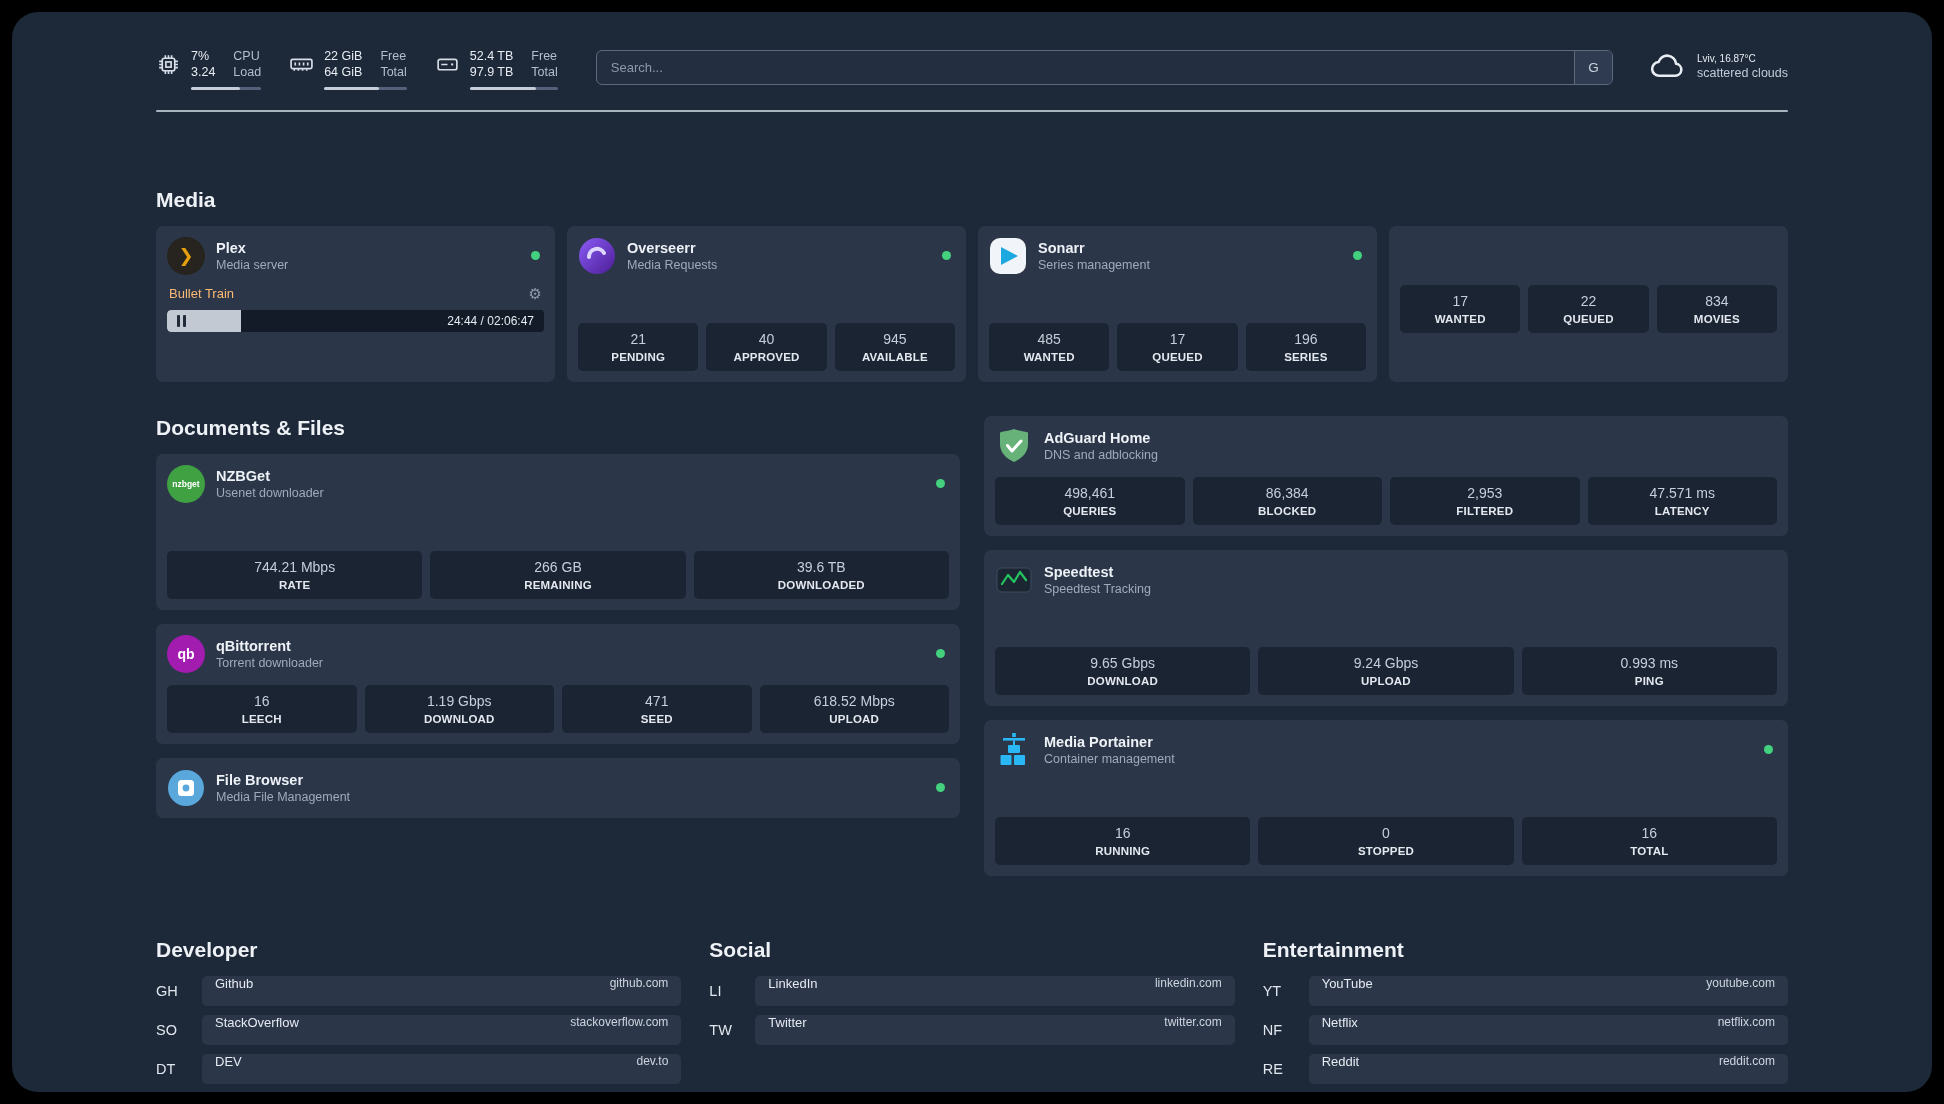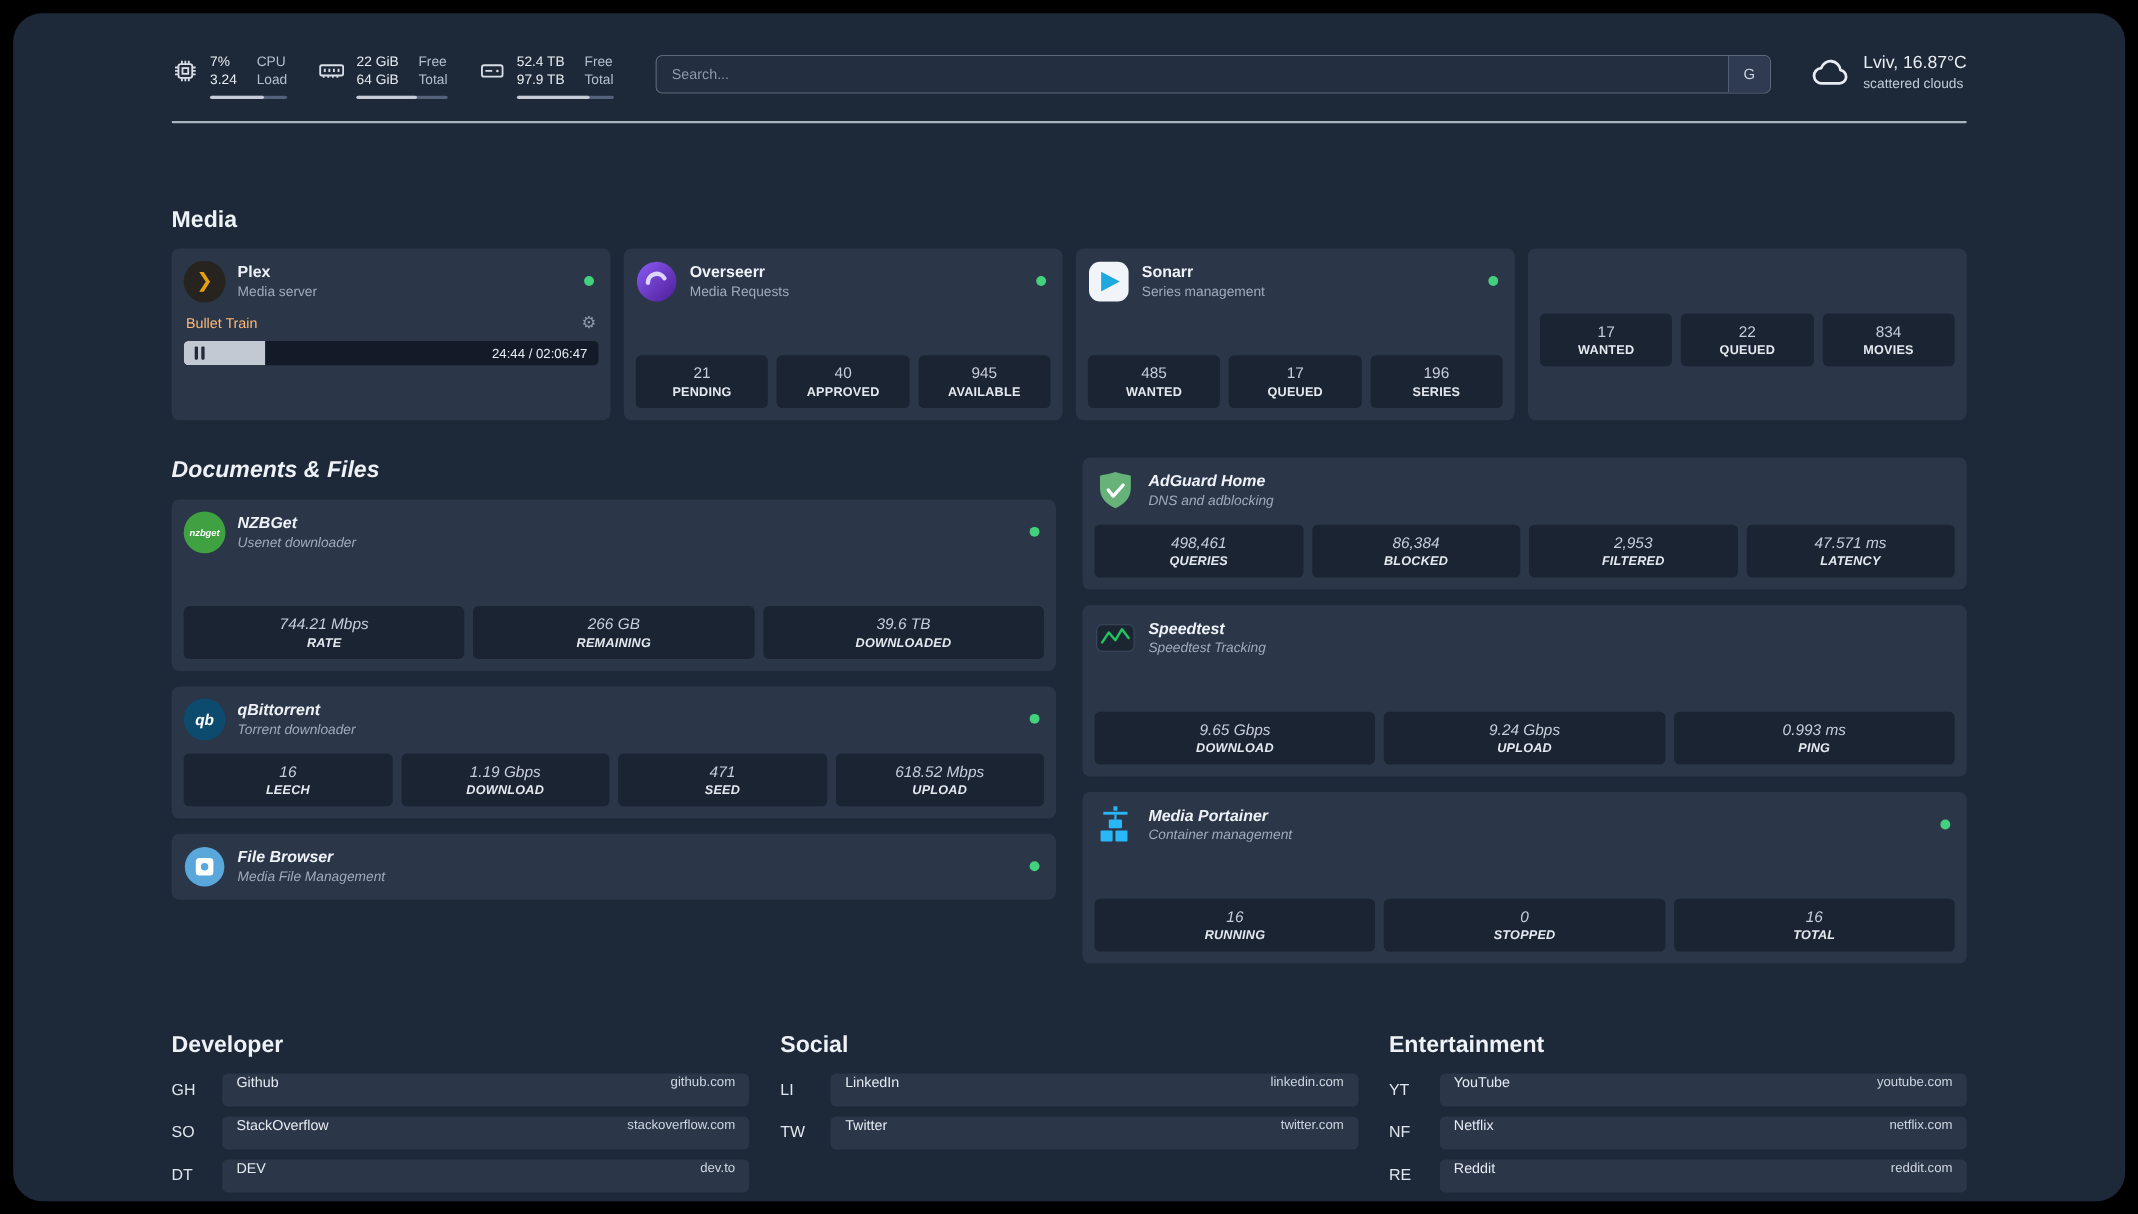--- a/index.html
+++ b/index.html
@@ -31,30 +31,30 @@
   .search-input{width:100%;height:35px;background:#232e40;border:1px solid #5d6a7d;
     border-radius:6px;color:#d6dde6;padding:0 54px 0 14px;font-size:13px;outline:none;
     font-family:inherit;}
   .search-input::placeholder{color:#8d99a8;}
   .search-engine{position:absolute;right:1px;top:1px;height:33px;width:38px;background:#2f3b50;
     border-left:1px solid #5d6a7d;border-radius:0 5px 5px 0;display:flex;align-items:center;
     justify-content:center;color:#cdd6e0;font-size:13.5px;cursor:pointer;}
 
   .weather{display:flex;align-items:center;gap:12px;}
   .weather svg{width:36px;height:36px;}
-  .weather-line1{font-size:16px;color:var(--txt);}
+  .weather-line1{font-size:10px;color:var(--txt);}
   .weather-line2{font-size:12.5px;color:#c2ccd8;margin-top:2px;}
 
   .divider{height:2px;background:#c3ccd7;opacity:.85;margin-top:20px;border-radius:1px;}
 
   
   .section-title{font-size:21px;font-weight:600;color:#eef2f7;margin:0 0 14px;}
   .media-section{margin-top:76px;}
   .media-grid{display:grid;grid-template-columns:repeat(4,1fr);gap:12px;}
-  .two-col{display:grid;grid-template-columns:1fr 1fr;gap:24px;margin-top:34px;align-items:start;font-style:italic;}
+  .two-col{display:grid;grid-template-columns:1fr 1fr;gap:24px;margin-top:34px;align-items:start;}
   .stack{display:flex;flex-direction:column;gap:14px;}
 
   
   .card{background:var(--card);border-radius:7px;padding:11px;cursor:pointer;}
   .card-head{display:flex;align-items:center;gap:11px;}
   .svc-icon{width:38px;height:38px;flex:none;display:flex;align-items:center;justify-content:center;}
   .svc-icon svg{width:38px;height:38px;}
   .svc-name{font-size:14.5px;font-weight:600;color:#eef2f7;}
   .svc-sub{font-size:12.5px;color:var(--muted);margin-top:2px;}
   .dot{margin-left:auto;margin-right:4px;width:9px;height:9px;border-radius:50%;background:var(--green);flex:none;}
@@ -62,21 +62,21 @@
   .cols-3{grid-template-columns:repeat(3,1fr);margin-top:48px;}
   .cols-4{grid-template-columns:repeat(4,1fr);}
   .stat{background:var(--tile);border-radius:5px;padding:8px 4px;text-align:center;}
   .stat-value{font-size:14px;color:#c6cedb;}
   .stat-label{font-size:11.5px;font-weight:700;color:#e4e9f0;margin-top:4px;letter-spacing:.2px;}
 
   .ic-circle{width:38px;height:38px;border-radius:50%;display:flex;align-items:center;
     justify-content:center;font-weight:700;}
   .plex-bg{background:#27231e;color:#e5a00d;font-size:18px;}
   .nzb-bg{background:#3fa142;color:#fff;font-size:8.5px;font-weight:600;}
-  .qb-bg{background:#0c4a6e;color:#fff;font-size:14px;font-weight:600;}
+  .qb-bg{background:#a21caf;color:#fff;font-size:14px;font-weight:600;}
 
   
   .np-row{display:flex;align-items:center;margin-top:11px;padding:0 2px;}
   .np-title{font-size:13px;color:#fdba74;}
   .np-gear{margin-left:auto;color:#8e99a9;font-size:15px;cursor:pointer;line-height:1;}
   .np-bar{position:relative;height:22px;background:#131b28;border-radius:4px;margin-top:9px;overflow:hidden;}
   .np-fill{position:absolute;left:0;top:0;bottom:0;background:#c2c9d3;border-radius:4px 0 0 4px;}
   .np-pause{position:absolute;left:10px;top:5px;display:flex;gap:3px;cursor:pointer;}
   .np-pause i{width:3px;height:12px;background:#222b3a;border-radius:1px;display:block;}
   .np-time{position:absolute;right:10px;top:4px;font-size:12px;color:#e6ebf2;}

